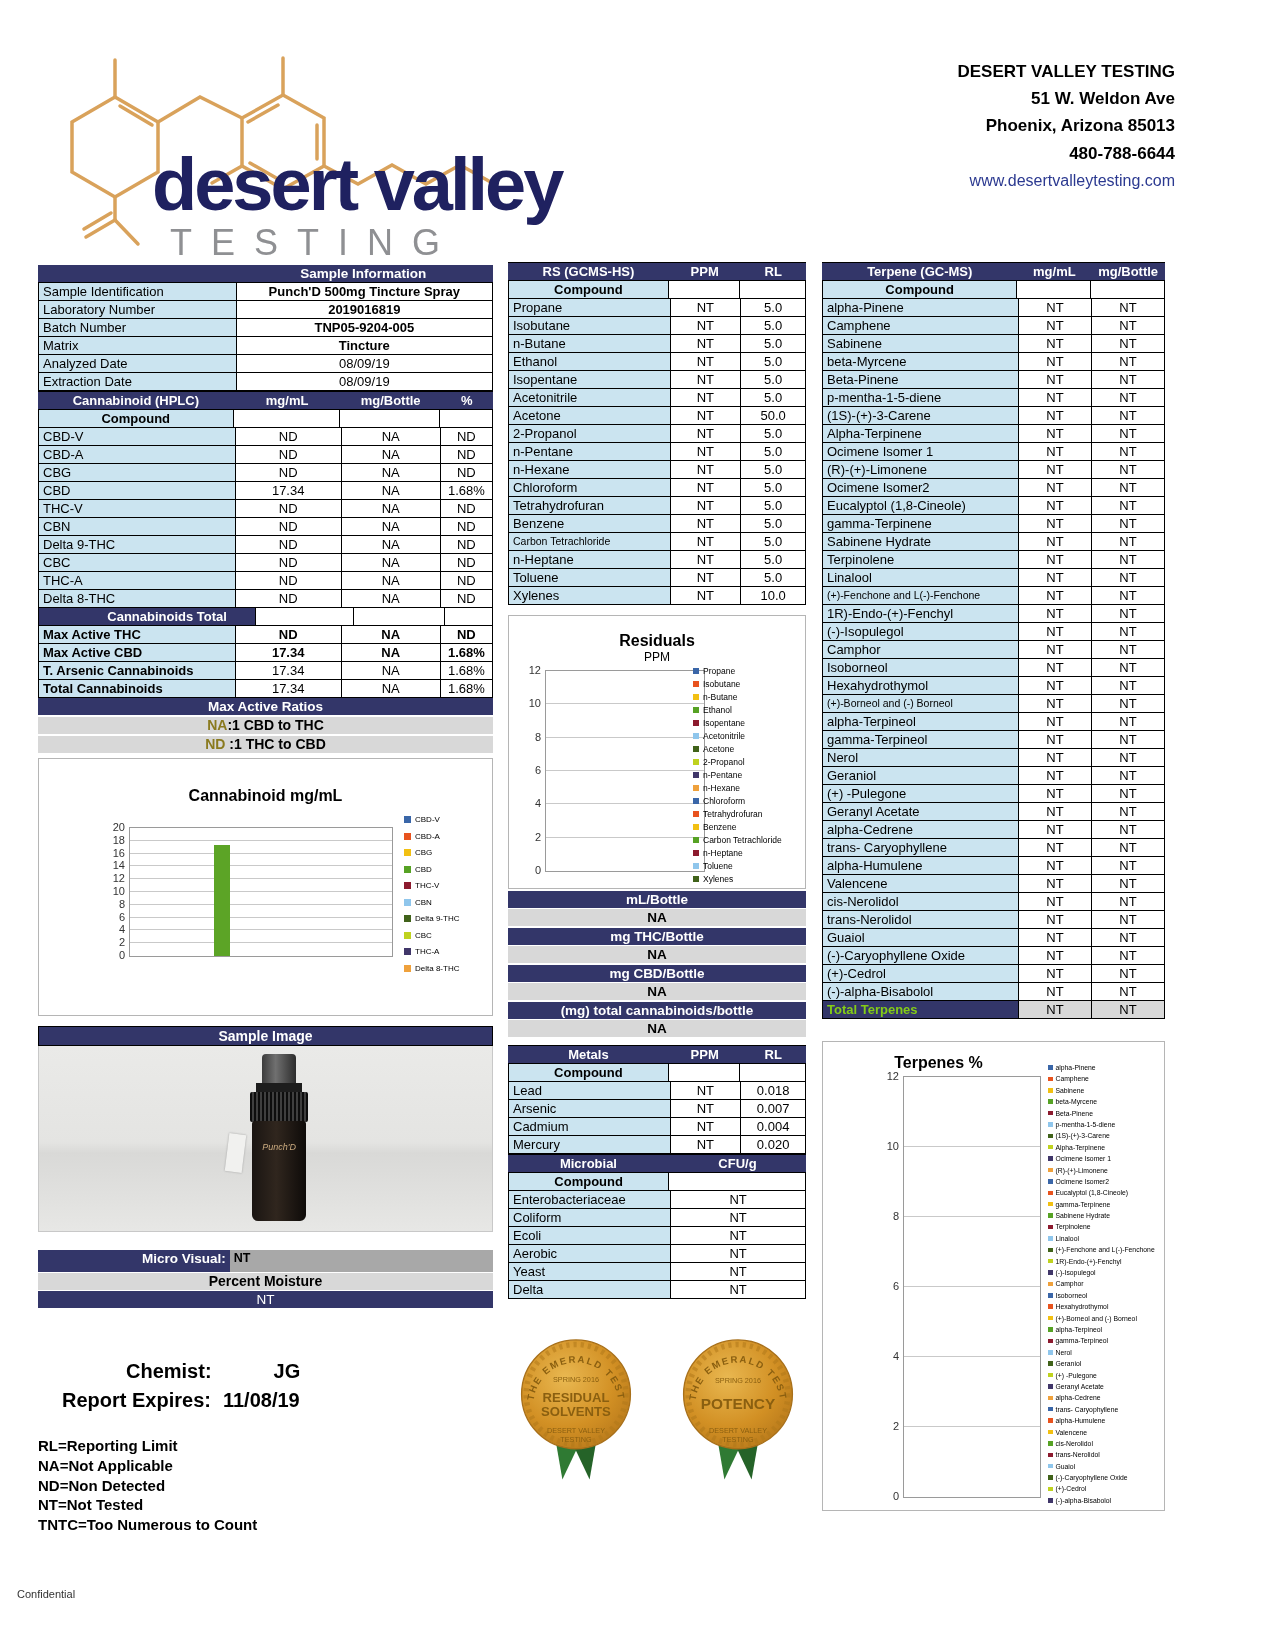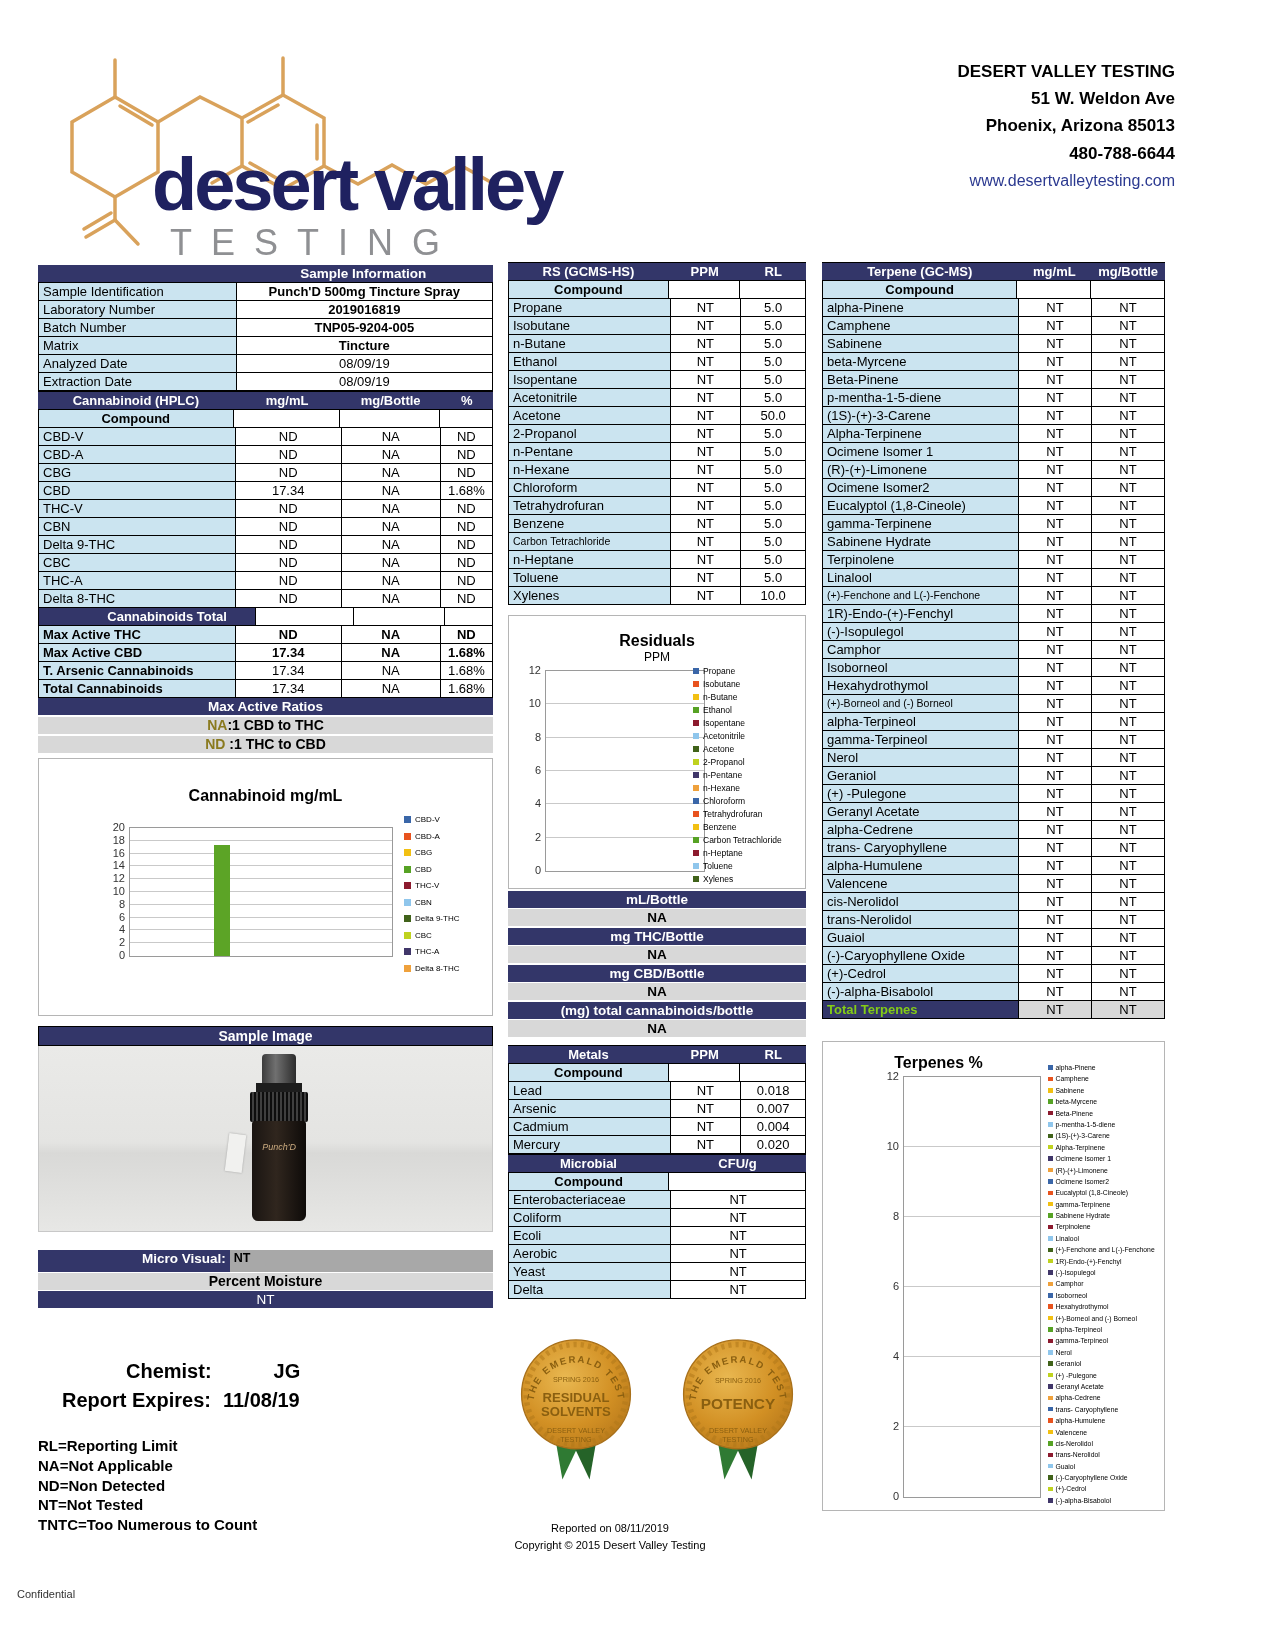--- a/index.html
+++ b/index.html
@@ -1225,17 +1225,13 @@
           </div>
           <div class="legend-entry">
             <span class="swatch" style="background: rgb(64, 54, 105);"></span>
             <span>(-)-alpha-Bisabolol</span>
           </div>
         </div>
     </div>
   </div>
 
   <div class="confidential">Confidential</div>
-  <div class="reported">
-    <div>Reported on 08/11/2019</div>
-    <div>Copyright © 2015 Desert Valley Testing</div>
-  </div>
 </div>
 
 </body></html>

